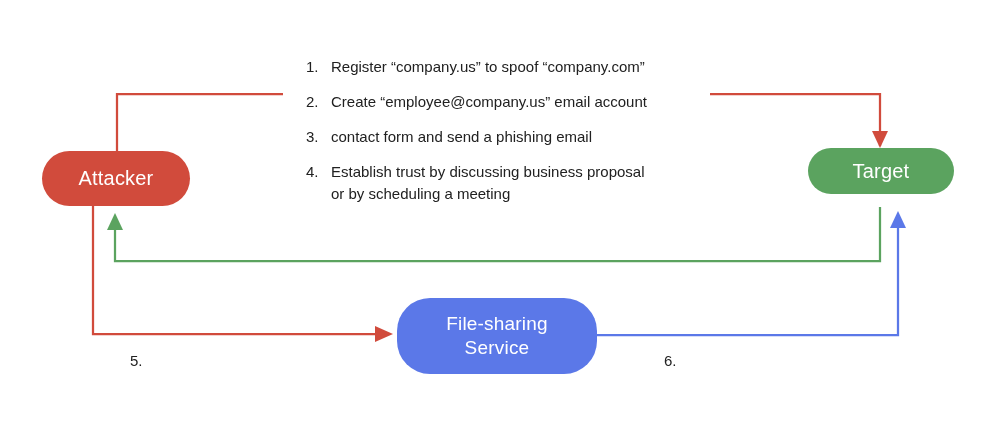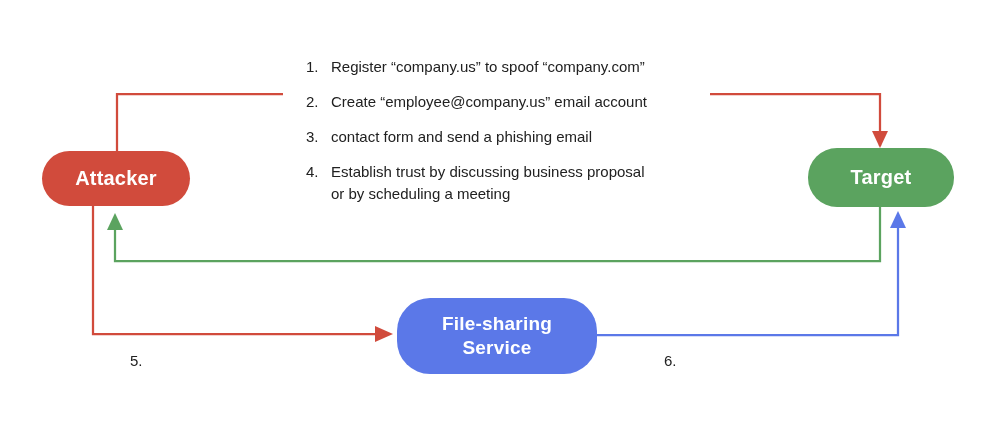--- a/index.html
+++ b/index.html
@@ -35,33 +35,33 @@
   .fill-green { fill: var(--green); stroke: none; }
   .fill-blue  { fill: var(--blue);  stroke: none; }
 
   .node {
     position: absolute;
     display: flex;
     align-items: center;
     justify-content: center;
     text-align: center;
     color: var(--node-text);
-    font-weight: 700;
+    font-weight: 400;
     letter-spacing: 0.2px;
   }
   .node-attacker {
     left: 42px; top: 151px;
     width: 148px; height: 55px;
     border-radius: 28px;
     background: var(--red);
     font-size: 20px;
   }
   .node-target {
     left: 808px; top: 148px;
-    width: 146px; height: 59px;
+    width: 146px; height: 46px;
     border-radius: 29px;
     background: var(--green);
     font-size: 20px;
   }
   .node-filesharing {
     left: 397px; top: 298px;
     width: 200px; height: 76px;
     border-radius: 33px;
     background: var(--blue);
     font-size: 19px;

